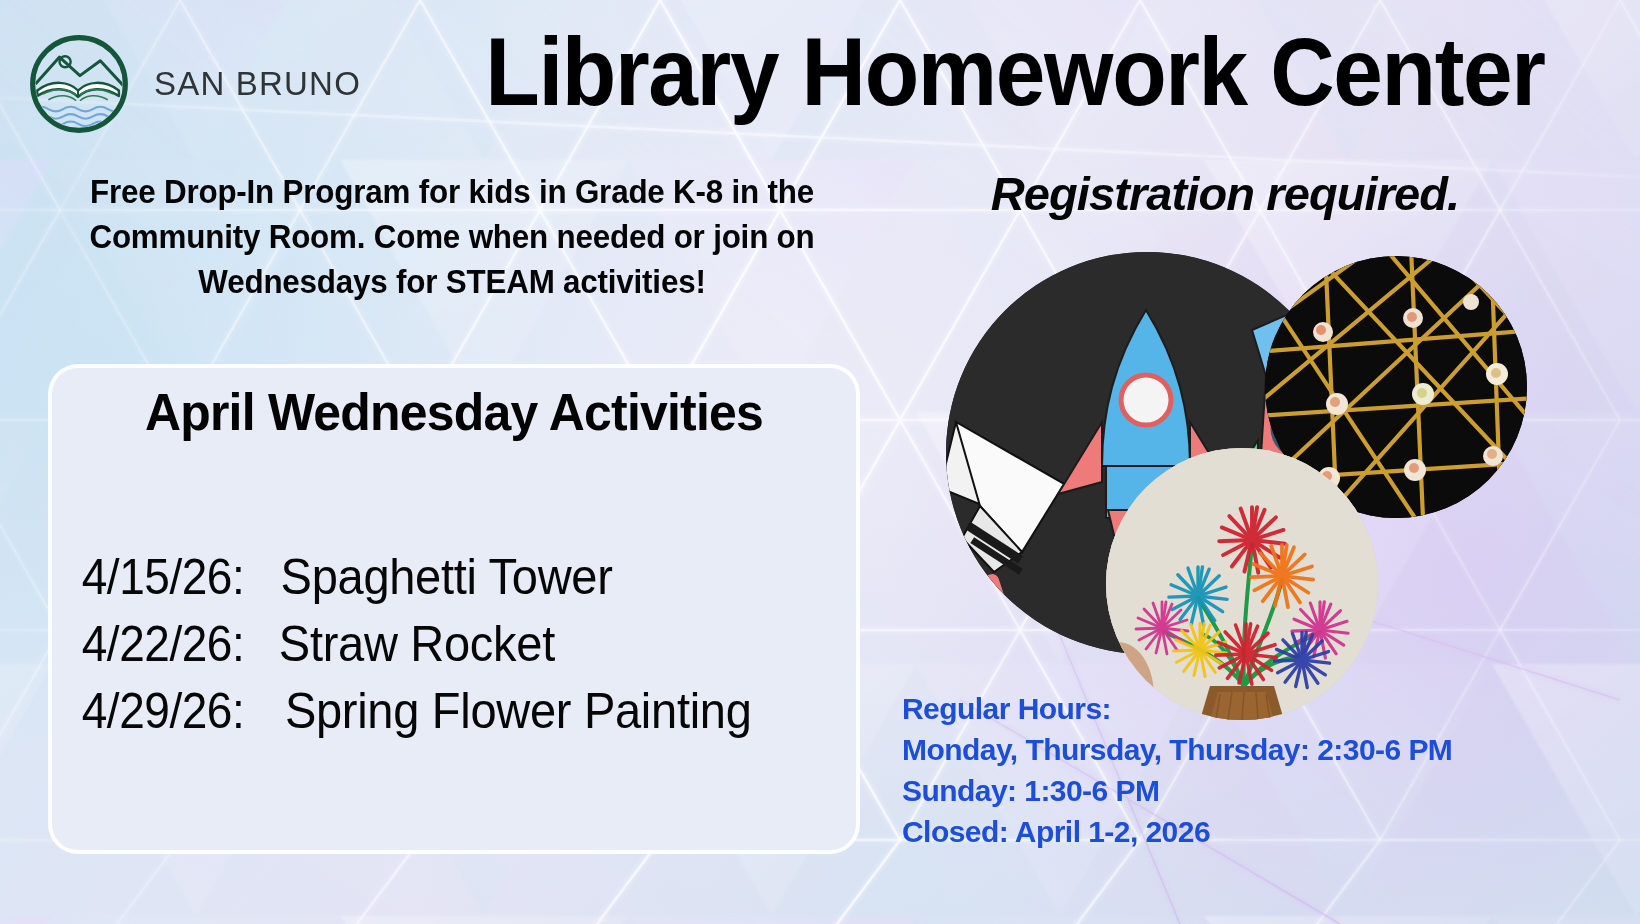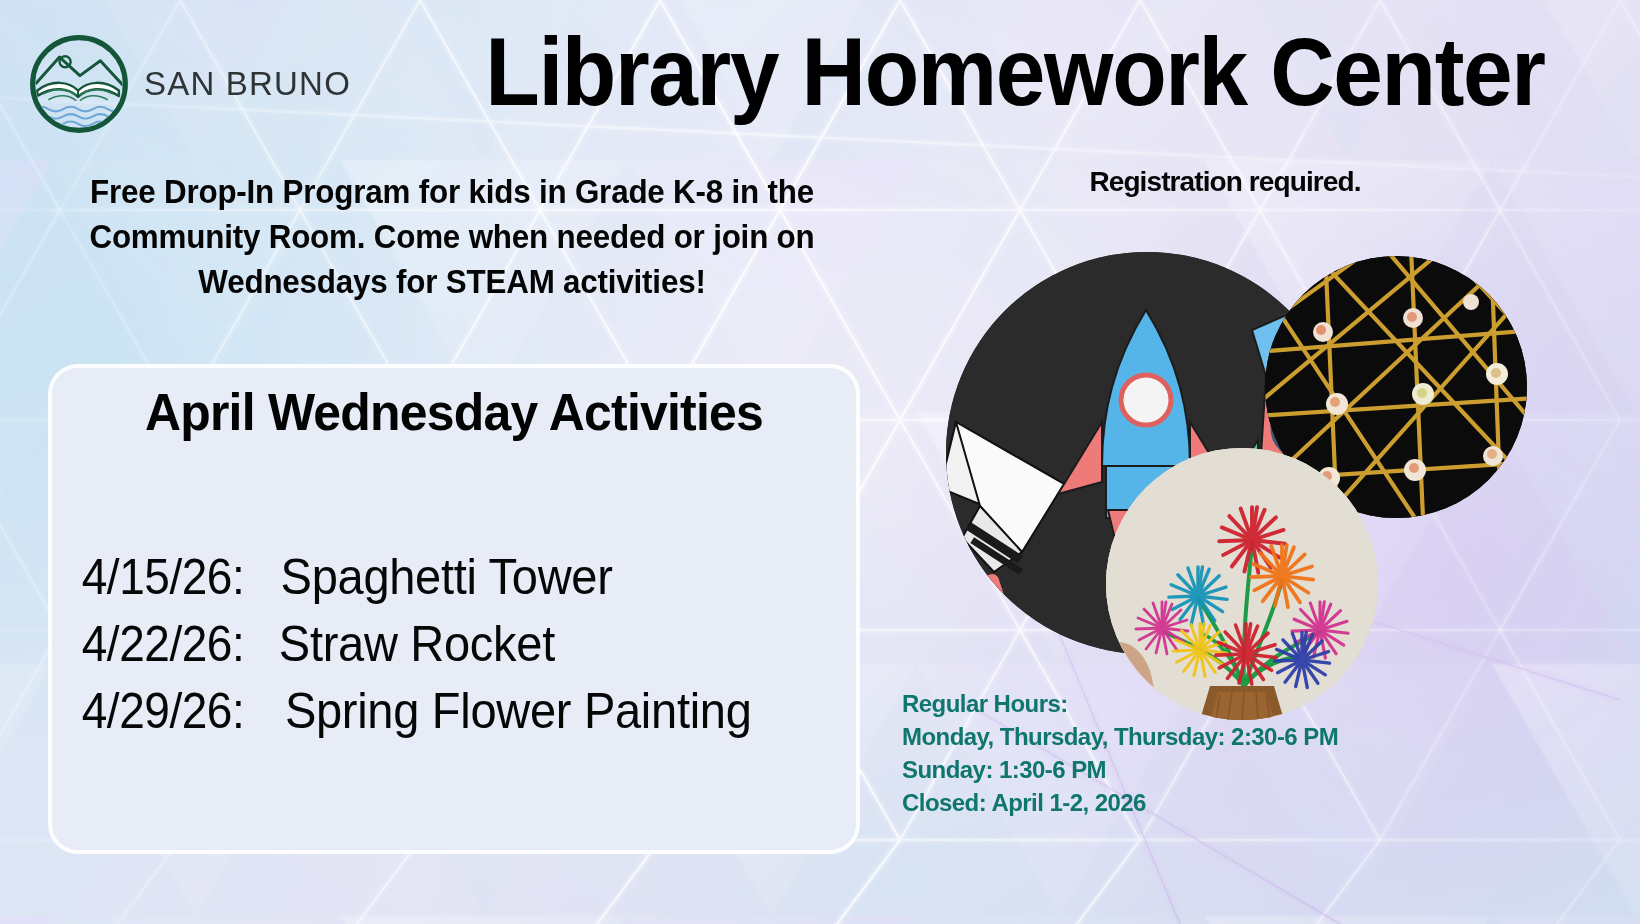--- a/index.html
+++ b/index.html
@@ -41,21 +41,21 @@
     background: radial-gradient(ellipse 1200px 900px at 50% 45%, rgba(255,255,255,0.28) 0%, rgba(255,255,255,0) 70%);
   }
 
   
   .logo-wrap {
     position: absolute;
     left: 28px;
     top: 33px;
     display: flex;
     align-items: center;
-    gap: 14px;
+    gap: 24px;
   }
   .logo-mark { width: 102px; height: 102px; display: block; }
   .logo-text {
     display: flex;
     flex-direction: column;
     line-height: 1.02;
   }
   .logo-line {
     font-family: "Liberation Sans", sans-serif;
     font-size: 33px;
@@ -102,24 +102,25 @@
 
   
   .registration {
     position: absolute;
     left: 905px;
     top: 166px;
     width: 640px;
     text-align: center;
     font-family: "Liberation Sans", sans-serif;
     font-weight: 700;
-    font-size: 28px;
+    font-size: 47px;
     letter-spacing: -0.9px;
     color: #050505;
     white-space: nowrap;
+    font-style: italic;
   }
 
   
   .card {
     position: absolute;
     left: 52px;
     top: 368px;
     width: 804px;
     height: 482px;
     background: #e7ecf7;
@@ -198,23 +199,23 @@
     background: #d9d2c8;
   }
 
   
   .hours {
     position: absolute;
     left: 902px;
     top: 688px;
     font-family: "Liberation Sans", sans-serif;
     font-weight: 700;
-    font-size: 24px;
+    font-size: 30px;
     line-height: 1.37;
-    color: #0f766e;
+    color: #1d4ed8;
     letter-spacing: -0.55px;
     white-space: nowrap;
   }
   .hours div { margin: 0; }
 </style>
 </head>
 <body>
 
 <div id="poster">
 

